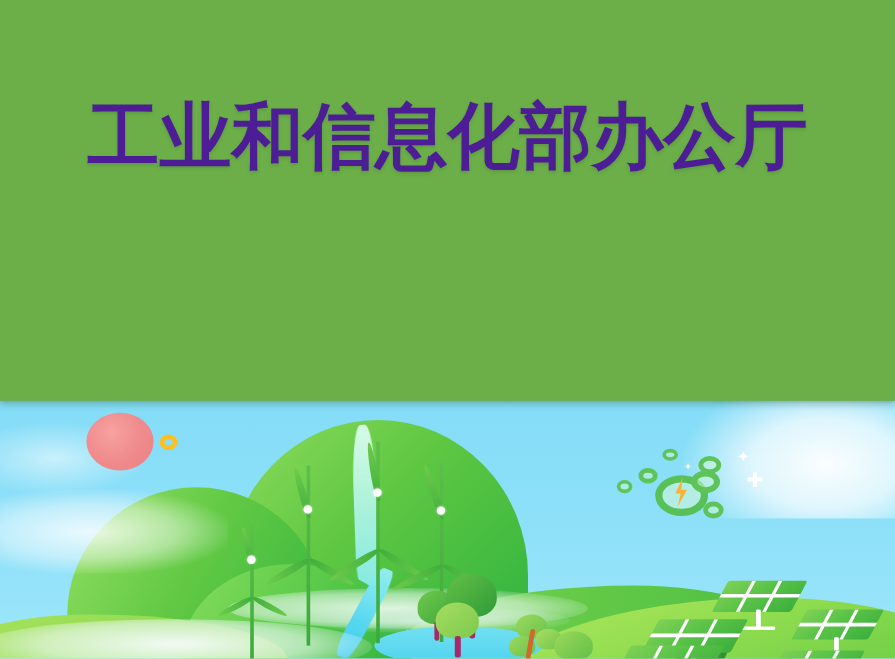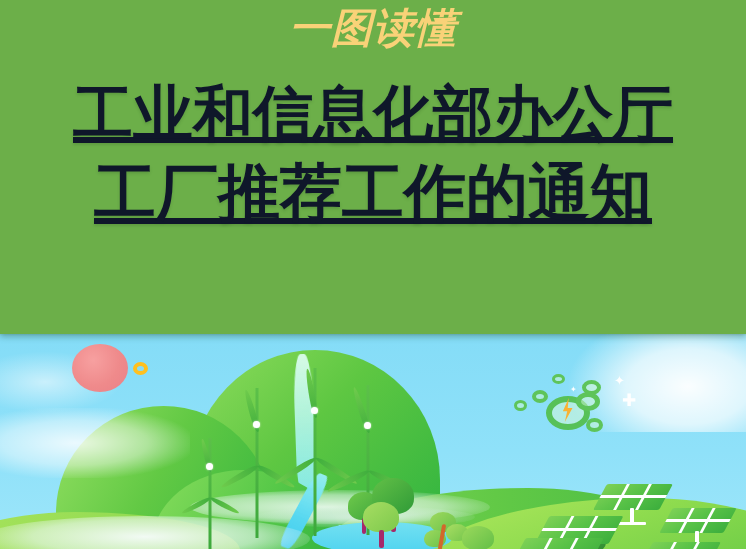--- a/index.html
+++ b/index.html
@@ -44,29 +44,28 @@
     white-space: nowrap;
   }
   .title-block {
     position: absolute;
     left: 0;
     top: 74px;
     width: 746px;
   }
   .title-line {
     display: block;
-    color: #0f172a;
+    color: #4c1d95;
     font-weight: bold;
     font-size: 62px;
     line-height: 79px;
     letter-spacing: 0px;
     white-space: nowrap;
     text-align: center;
     text-shadow: 0 2px 3px rgba(40,80,30,0.22);
-    text-decoration: underline;
   }
   .title-line.l1 { font-size: 60px; }
   .title-line.l2 { font-size: 62px; }
   .title-line.l3 { font-size: 62px; }
 
   
   .scene {
     position: absolute;
     left: 0;
     top: 330px;
@@ -444,20 +443,18 @@
     <div class="e-ring" style="left:4px;  top:28px; width:13px; height:11px; border-width:3px;"></div>
     <div class="e-ring" style="left:42px; top:2px;  width:13px; height:10px; border-width:3px;"></div>
     <div class="e-ring" style="left:76px; top:46px; width:17px; height:14px; border-width:4px;"></div>
     <div class="e-ring" style="left:66px; top:20px; width:24px; height:19px; border-width:5px;"></div>
     <span class="spark" style="left:104px; top:2px; font-size:13px;">✦</span>
     <span class="spark" style="left:112px; top:20px; font-size:17px;">✚</span>
     <span class="spark" style="left:60px; top:14px; font-size:8px;">✦</span>
   </div>
 
   <div class="header-band">
-    <div class="kicker">一图读懂</div>
     <div class="title-block">
       <span class="title-line l1">工业和信息化部办公厅</span>
-      <span class="title-line l3">工厂推荐工作的通知</span>
     </div>
   </div>
 
 </div>
 
 </body></html>

